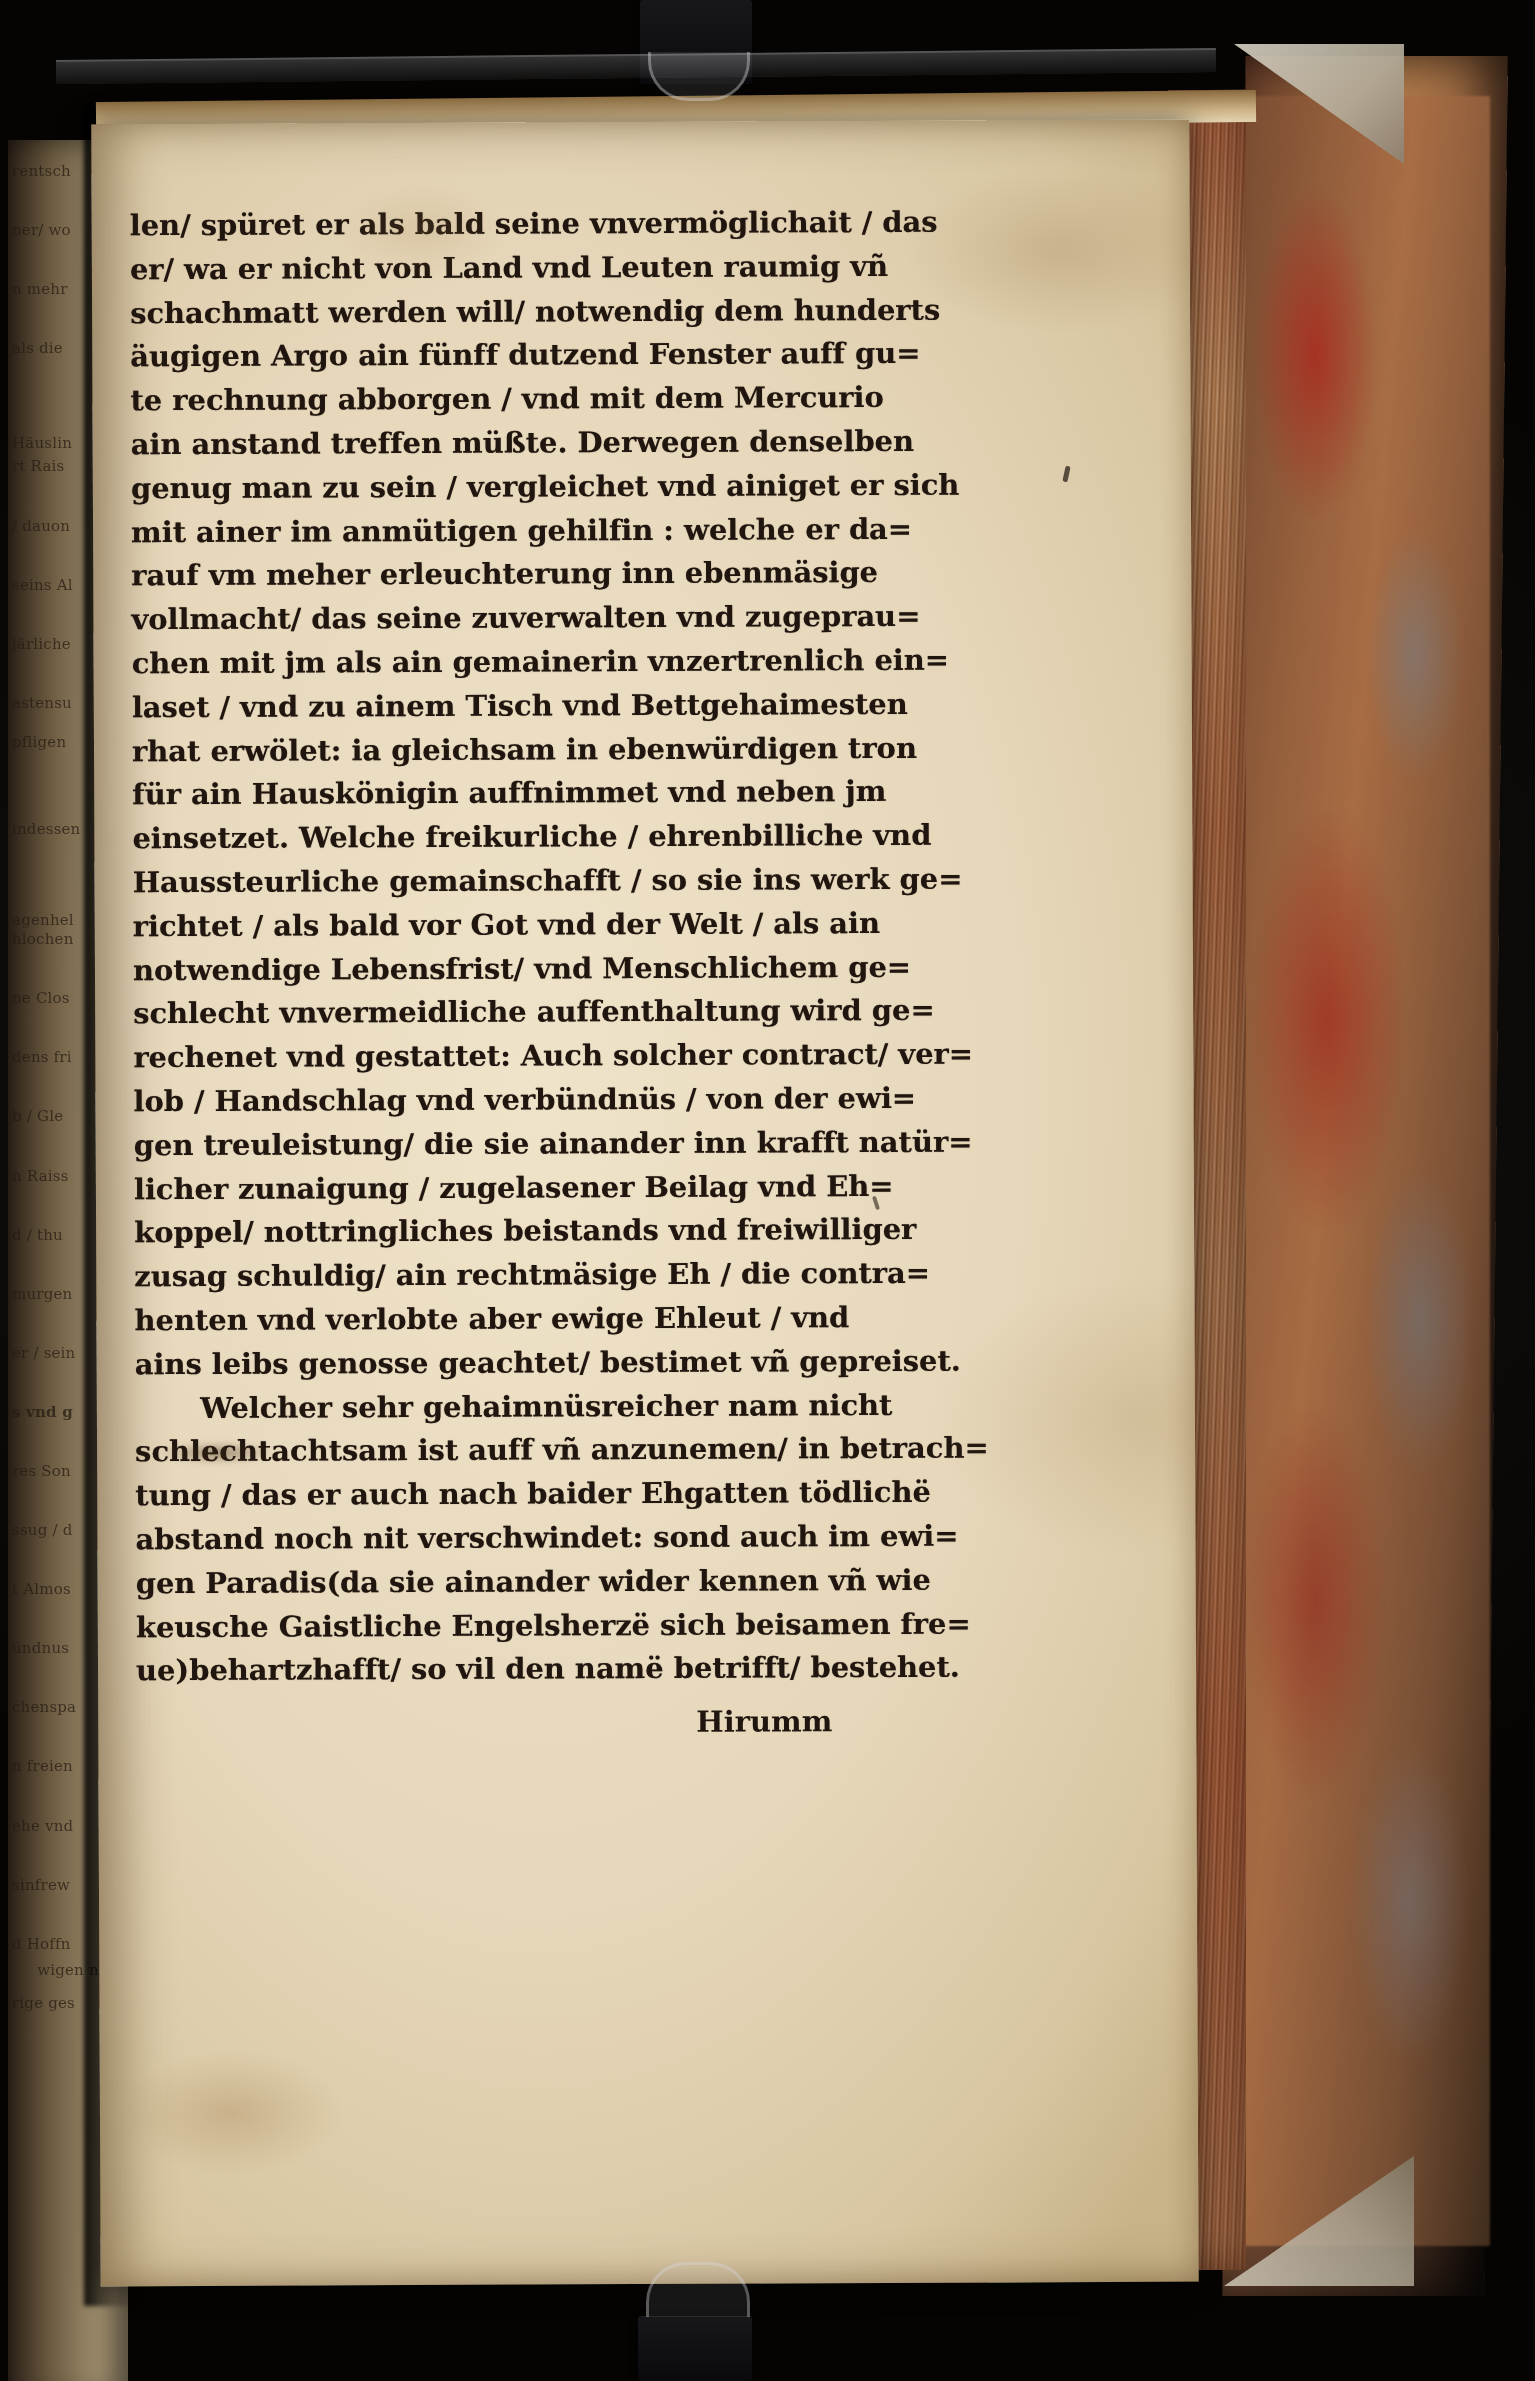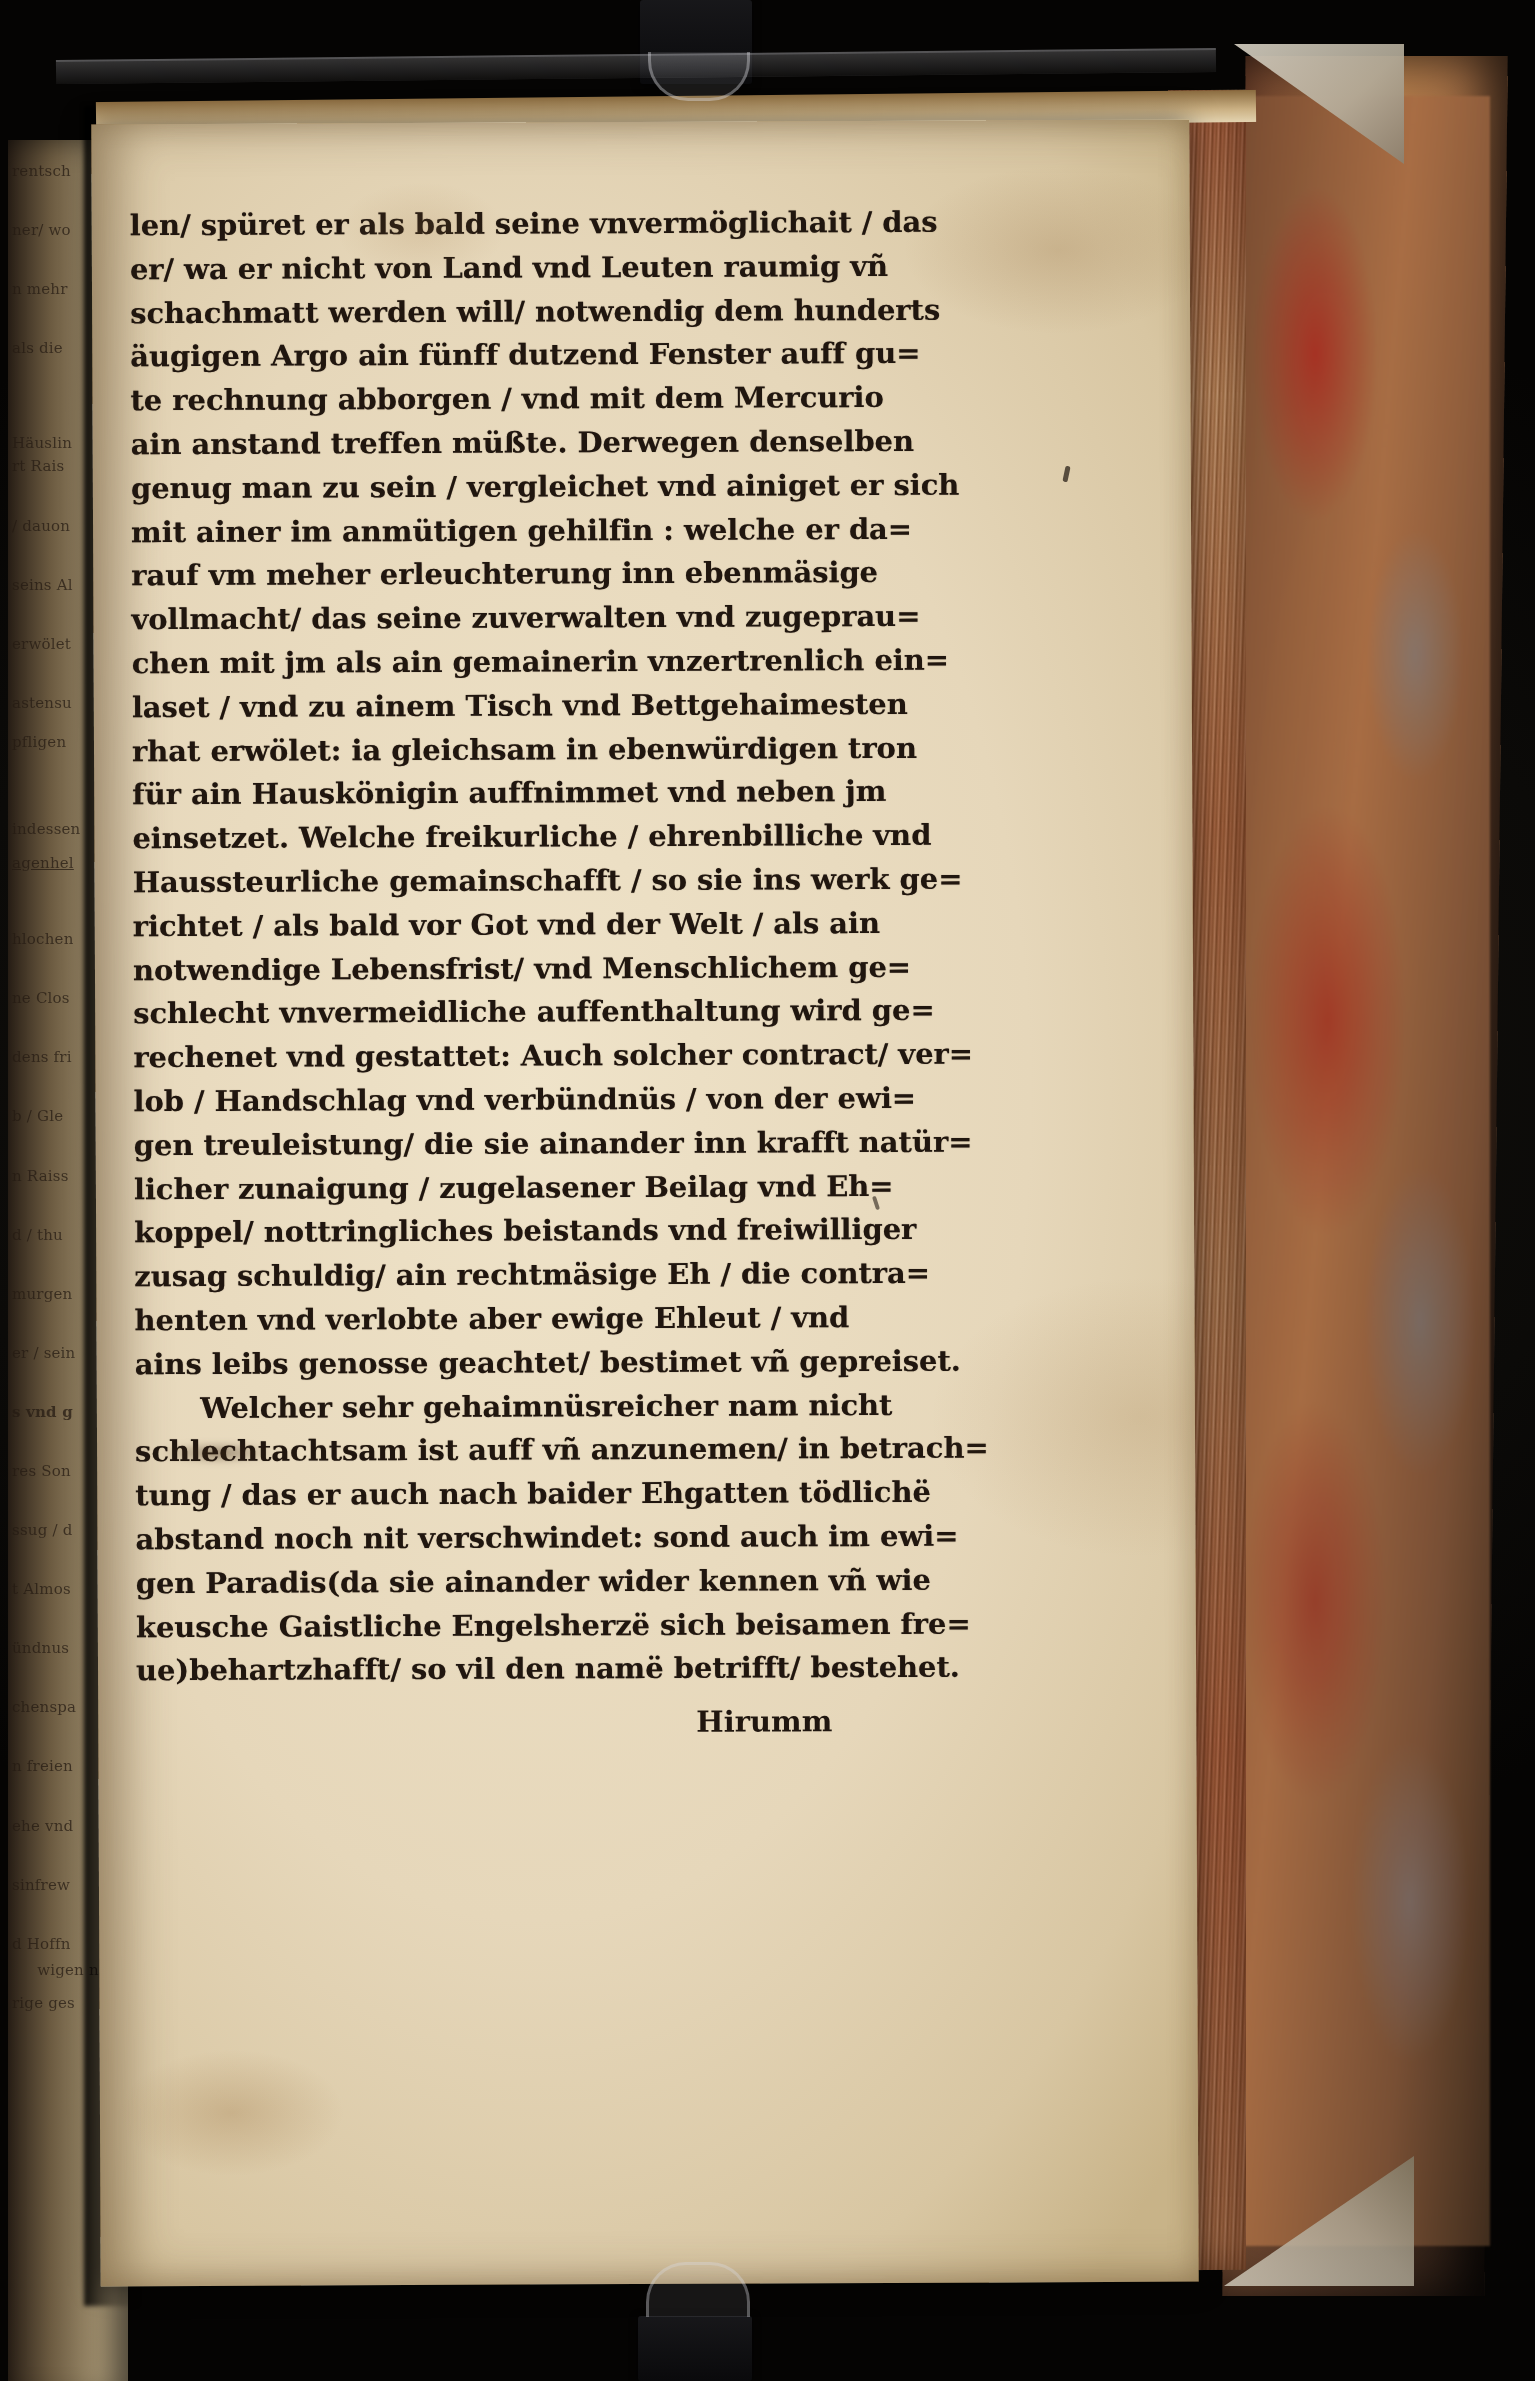--- a/index.html
+++ b/index.html
@@ -309,25 +309,25 @@
 
     <div class="page-left" id="left-page">
         <div class="ll" style="top: 22px;">rentsch</div>
         <div class="ll" style="top: 81.0909px;">ner/ wo</div>
         <div class="ll" style="top: 140.182px;">n mehr</div>
         <div class="ll" style="top: 199.273px;">als die</div>
         <div class="ll" style="top: 258.364px; margin-top: 36px;">Häuslin</div>
         <div class="ll" style="top: 317.455px;">rt Rais</div>
         <div class="ll" style="top: 376.545px;">/ dauon</div>
         <div class="ll" style="top: 435.636px;">seins Al</div>
-        <div class="ll" style="top: 494.727px;">erwölet</div>
+        <div class="ll" style="top: 494.727px;">järliche</div>
         <div class="ll" style="top: 553.818px;">astensu</div>
         <div class="ll" style="top: 593px;">pfligen</div>
         <div class="ll" style="top: 672px; margin-top: 8px;">indessen</div>
-        <div class="ll" style="top: 714px; text-decoration: underline;">agenhel</div>
+        <div class="ll" style="top: 771px;">agenhel</div>
         <div class="ll" style="top: 790.182px;">hlochen</div>
         <div class="ll" style="top: 849.273px;">ne Clos</div>
         <div class="ll" style="top: 908.364px;">dens fri</div>
         <div class="ll" style="top: 967.455px;">b / Gle</div>
         <div class="ll" style="top: 1026.55px;">n Raiss</div>
         <div class="ll" style="top: 1085.64px;">d / thu</div>
         <div class="ll" style="top: 1144.73px;">murgen</div>
         <div class="ll" style="top: 1203.82px;">er / sein</div>
         <div class="ll" style="top: 1262.91px; font-weight: bold;">s vnd g</div>
         <div class="ll" style="top: 1322px;">res Son</div>

